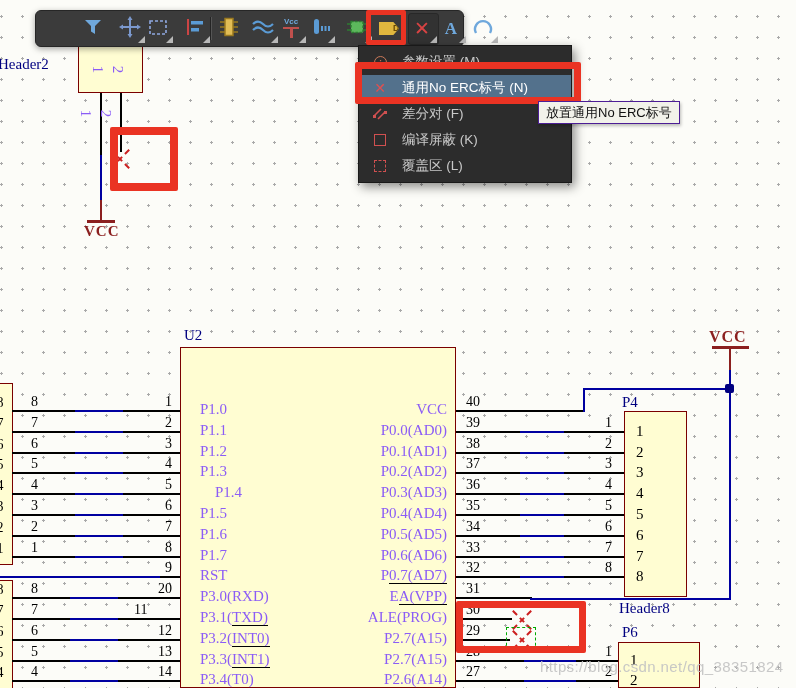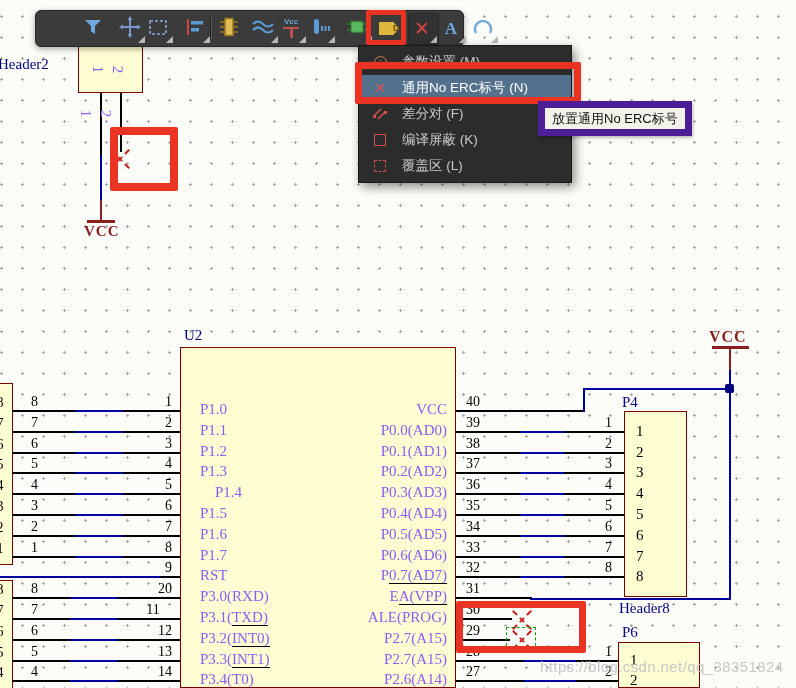--- a/index.html
+++ b/index.html
@@ -41,21 +41,21 @@
   .tbpressed{position:absolute;background:#323232;border:1px solid #282828;border-radius:3px}
   
   #menu{position:absolute;left:358px;top:45px;width:212px;background:#2c2c2c;border:1px solid #191919;
     box-shadow:3px 4px 10px rgba(0,0,0,.45);z-index:30;padding:3px 0}
   .mrow{height:26px;display:flex;align-items:center;color:#c9c9c9;font-size:13.5px;white-space:nowrap}
   .mrow.hl{background:#53718c;color:#ffffff}
   .micon{width:18px;margin-left:12px;display:flex;align-items:center;justify-content:center;flex:0 0 18px}
   .mlabel{margin-left:13px}
   
   #tooltip{position:absolute;left:538px;top:101px;height:19px;padding:1px 7px;background:#f2f2ea;
-    border:7px solid #4c1d95;font-size:13px;color:#101010;line-height:19px;z-index:50;
+    border:1px solid #4c1d95;font-size:13px;color:#101010;line-height:19px;z-index:50;
     box-shadow:1px 2px 3px rgba(0,0,0,.25);white-space:nowrap}
   
   #watermark{position:absolute;left:540px;top:658px;font-size:15px;color:rgba(195,195,195,.92);
     letter-spacing:.4px;z-index:12;white-space:nowrap}
 </style>
 </head>
 <body>
 
 <div id="schematic" class="abs" style="left:0;top:0;width:796px;height:688px">
     <div class="strip" style="left: 0px; top: 383px; width: 13px; height: 182px; border-top: 1.5px solid rgb(122, 0, 0); border-bottom: 1.5px solid rgb(122, 0, 0);">
@@ -121,21 +121,21 @@
     <div class="pnum" style="left: 134px; top: 561px; width: 38px; text-align: right;">9</div>
     <div class="pname" style="left: 200px; top: 568px;">RST</div>
     <div class="wb" style="left: 12px; top: 597px; width: 168px;"></div>
     <div class="wn" style="left: 70px; top: 597px; width: 48px;"></div>
     <div class="pnum" style="left: 20px; top: 582px; width: 18px; text-align: right;">8</div>
     <div class="pnum" style="left: 134px; top: 582px; width: 38px; text-align: right;">20</div>
     <div class="pname" style="left: 200px; top: 589px;">P3.0(RXD)</div>
     <div class="wb" style="left: 12px; top: 618px; width: 168px;"></div>
     <div class="wn" style="left: 70px; top: 618px; width: 48px;"></div>
     <div class="pnum" style="left: 20px; top: 603px; width: 18px; text-align: right;">7</div>
-    <div class="pnum" style="left: 134px; top: 603px; width: 38px; text-align: center;">11</div>
+    <div class="pnum" style="left: 134px; top: 603px; width: 38px; text-align: left;">11</div>
     <div class="pname" style="left: 200px; top: 610px;">P3.1(<span class="bar">TXD)</span></div>
     <div class="wb" style="left: 12px; top: 639px; width: 168px;"></div>
     <div class="wn" style="left: 70px; top: 639px; width: 48px;"></div>
     <div class="pnum" style="left: 20px; top: 624px; width: 18px; text-align: right;">6</div>
     <div class="pnum" style="left: 134px; top: 624px; width: 38px; text-align: right;">12</div>
     <div class="pname" style="left: 200px; top: 631px;">P3.2(<span class="bar">INT0)</span></div>
     <div class="wb" style="left: 12px; top: 660px; width: 168px;"></div>
     <div class="wn" style="left: 70px; top: 660px; width: 48px;"></div>
     <div class="pnum" style="left: 20px; top: 645px; width: 18px; text-align: right;">5</div>
     <div class="pnum" style="left: 134px; top: 645px; width: 38px; text-align: right;">13</div>

